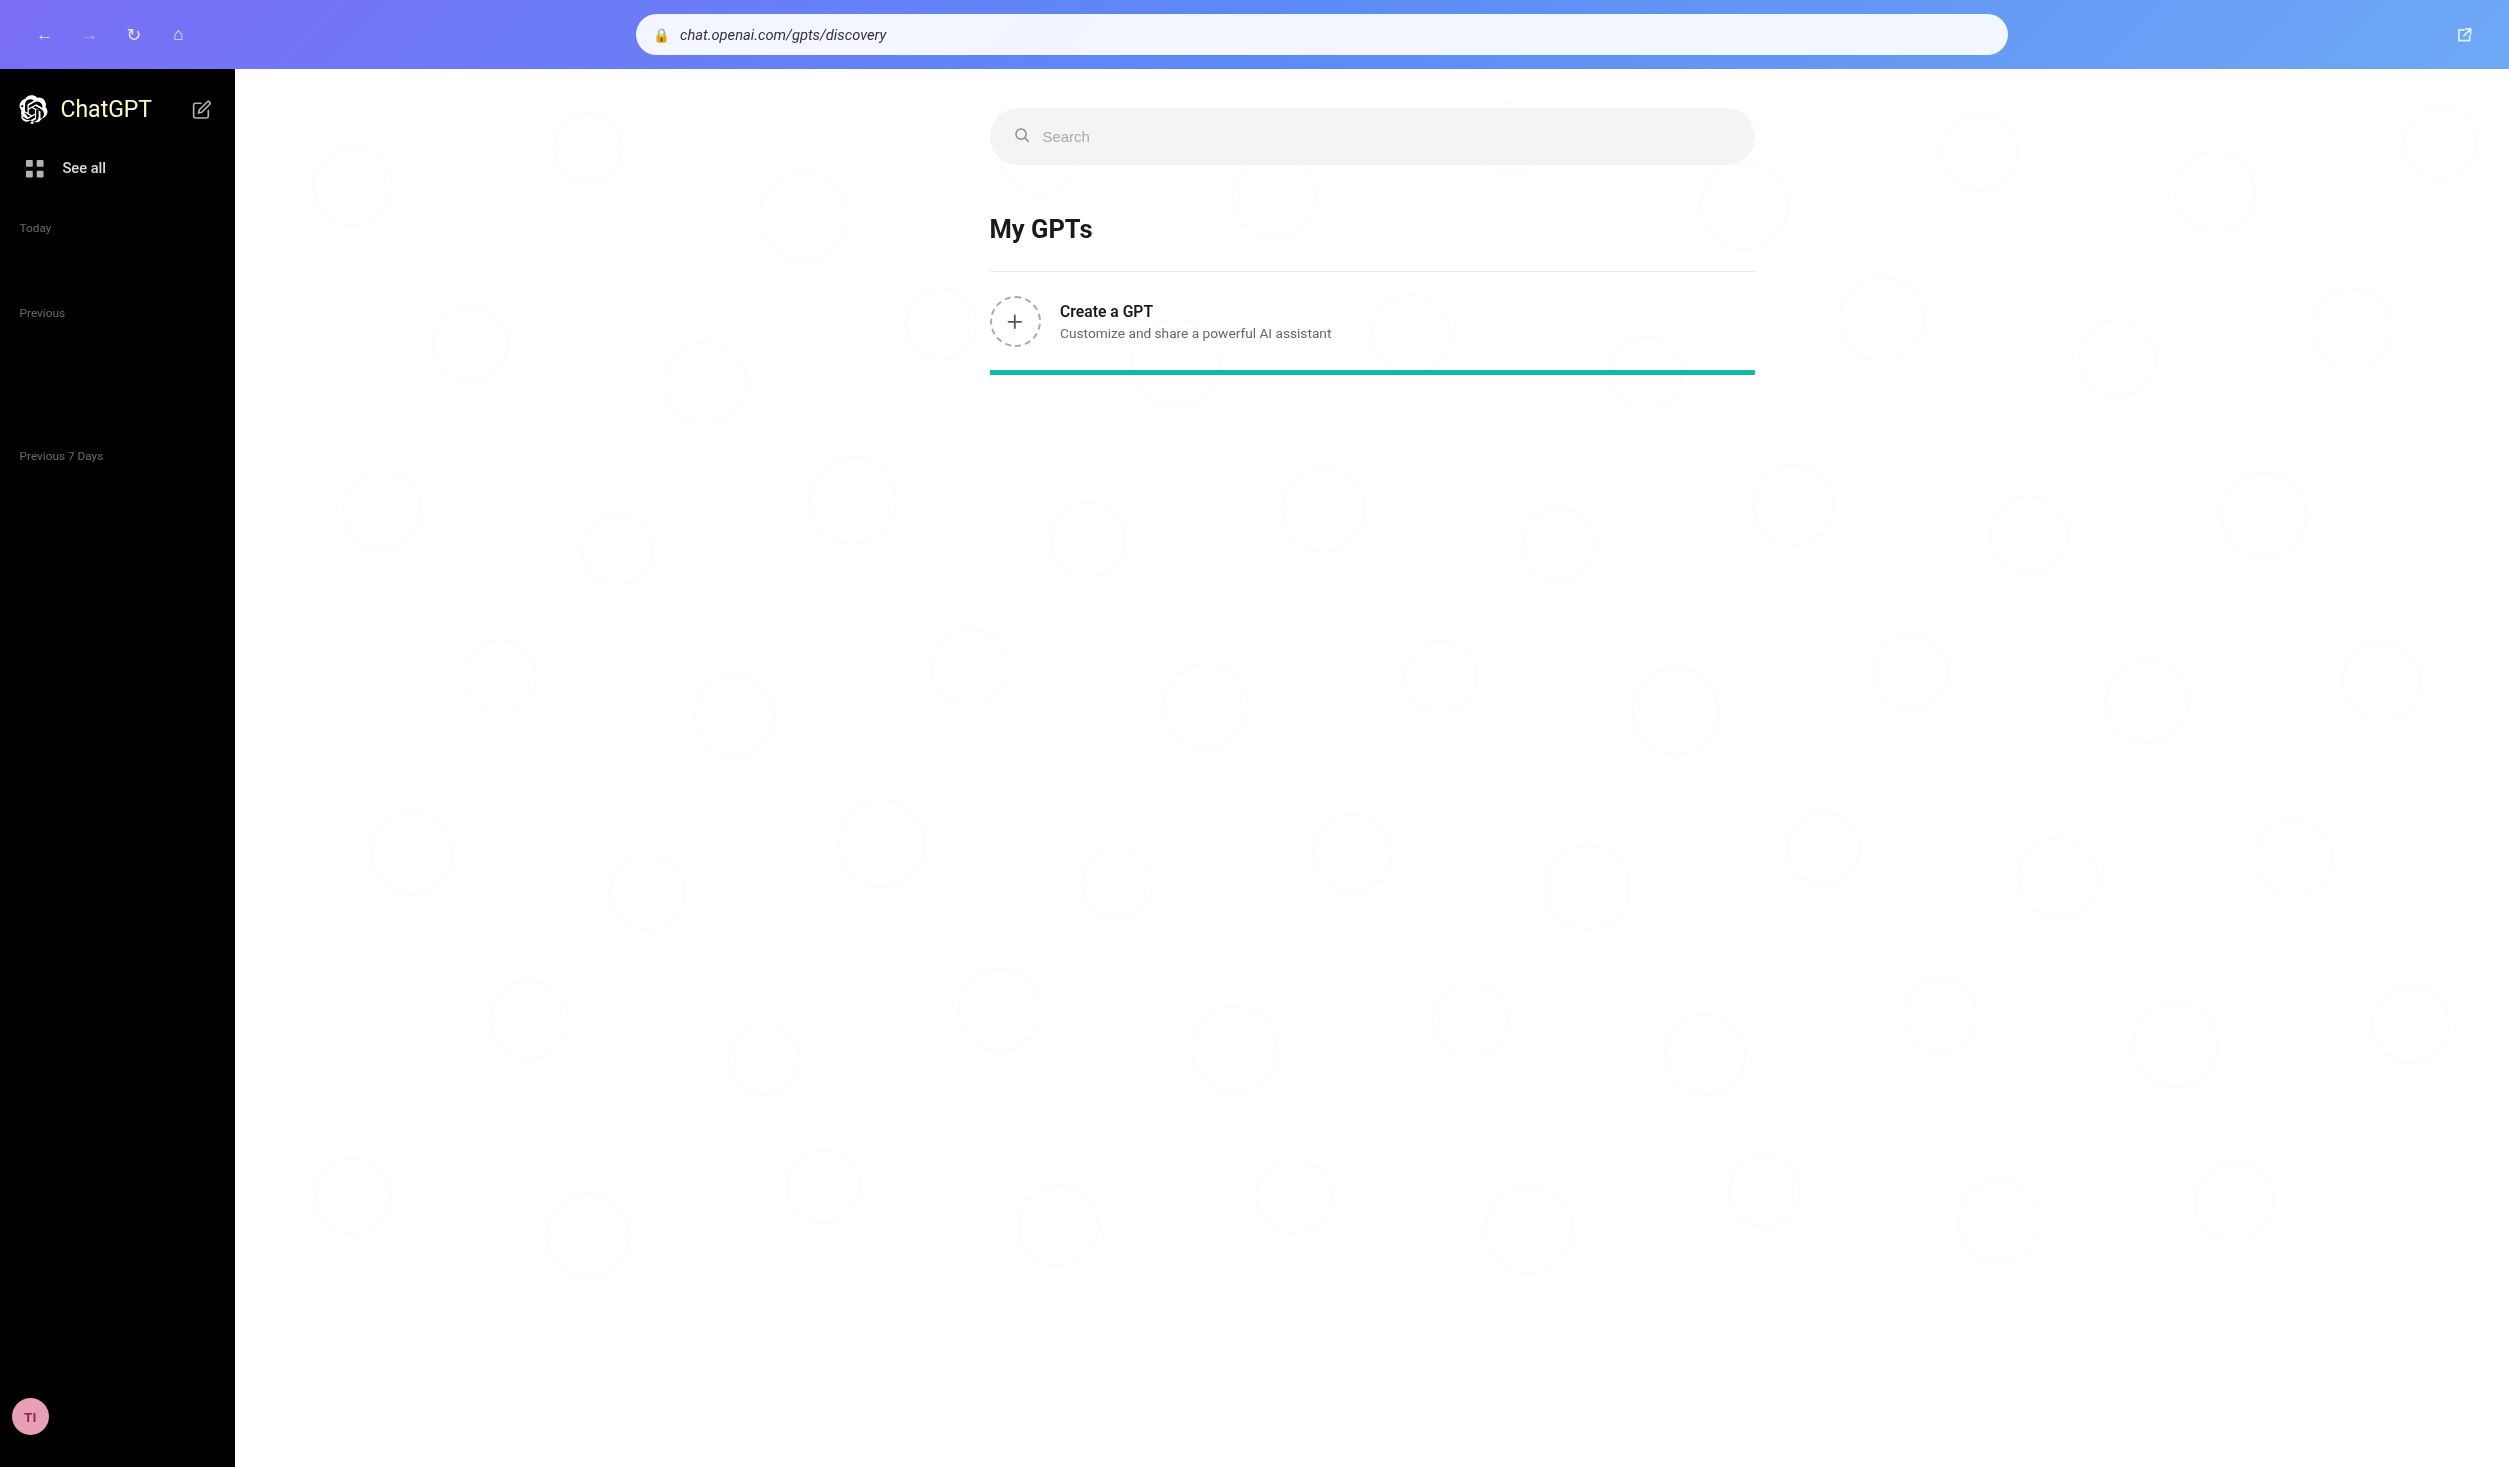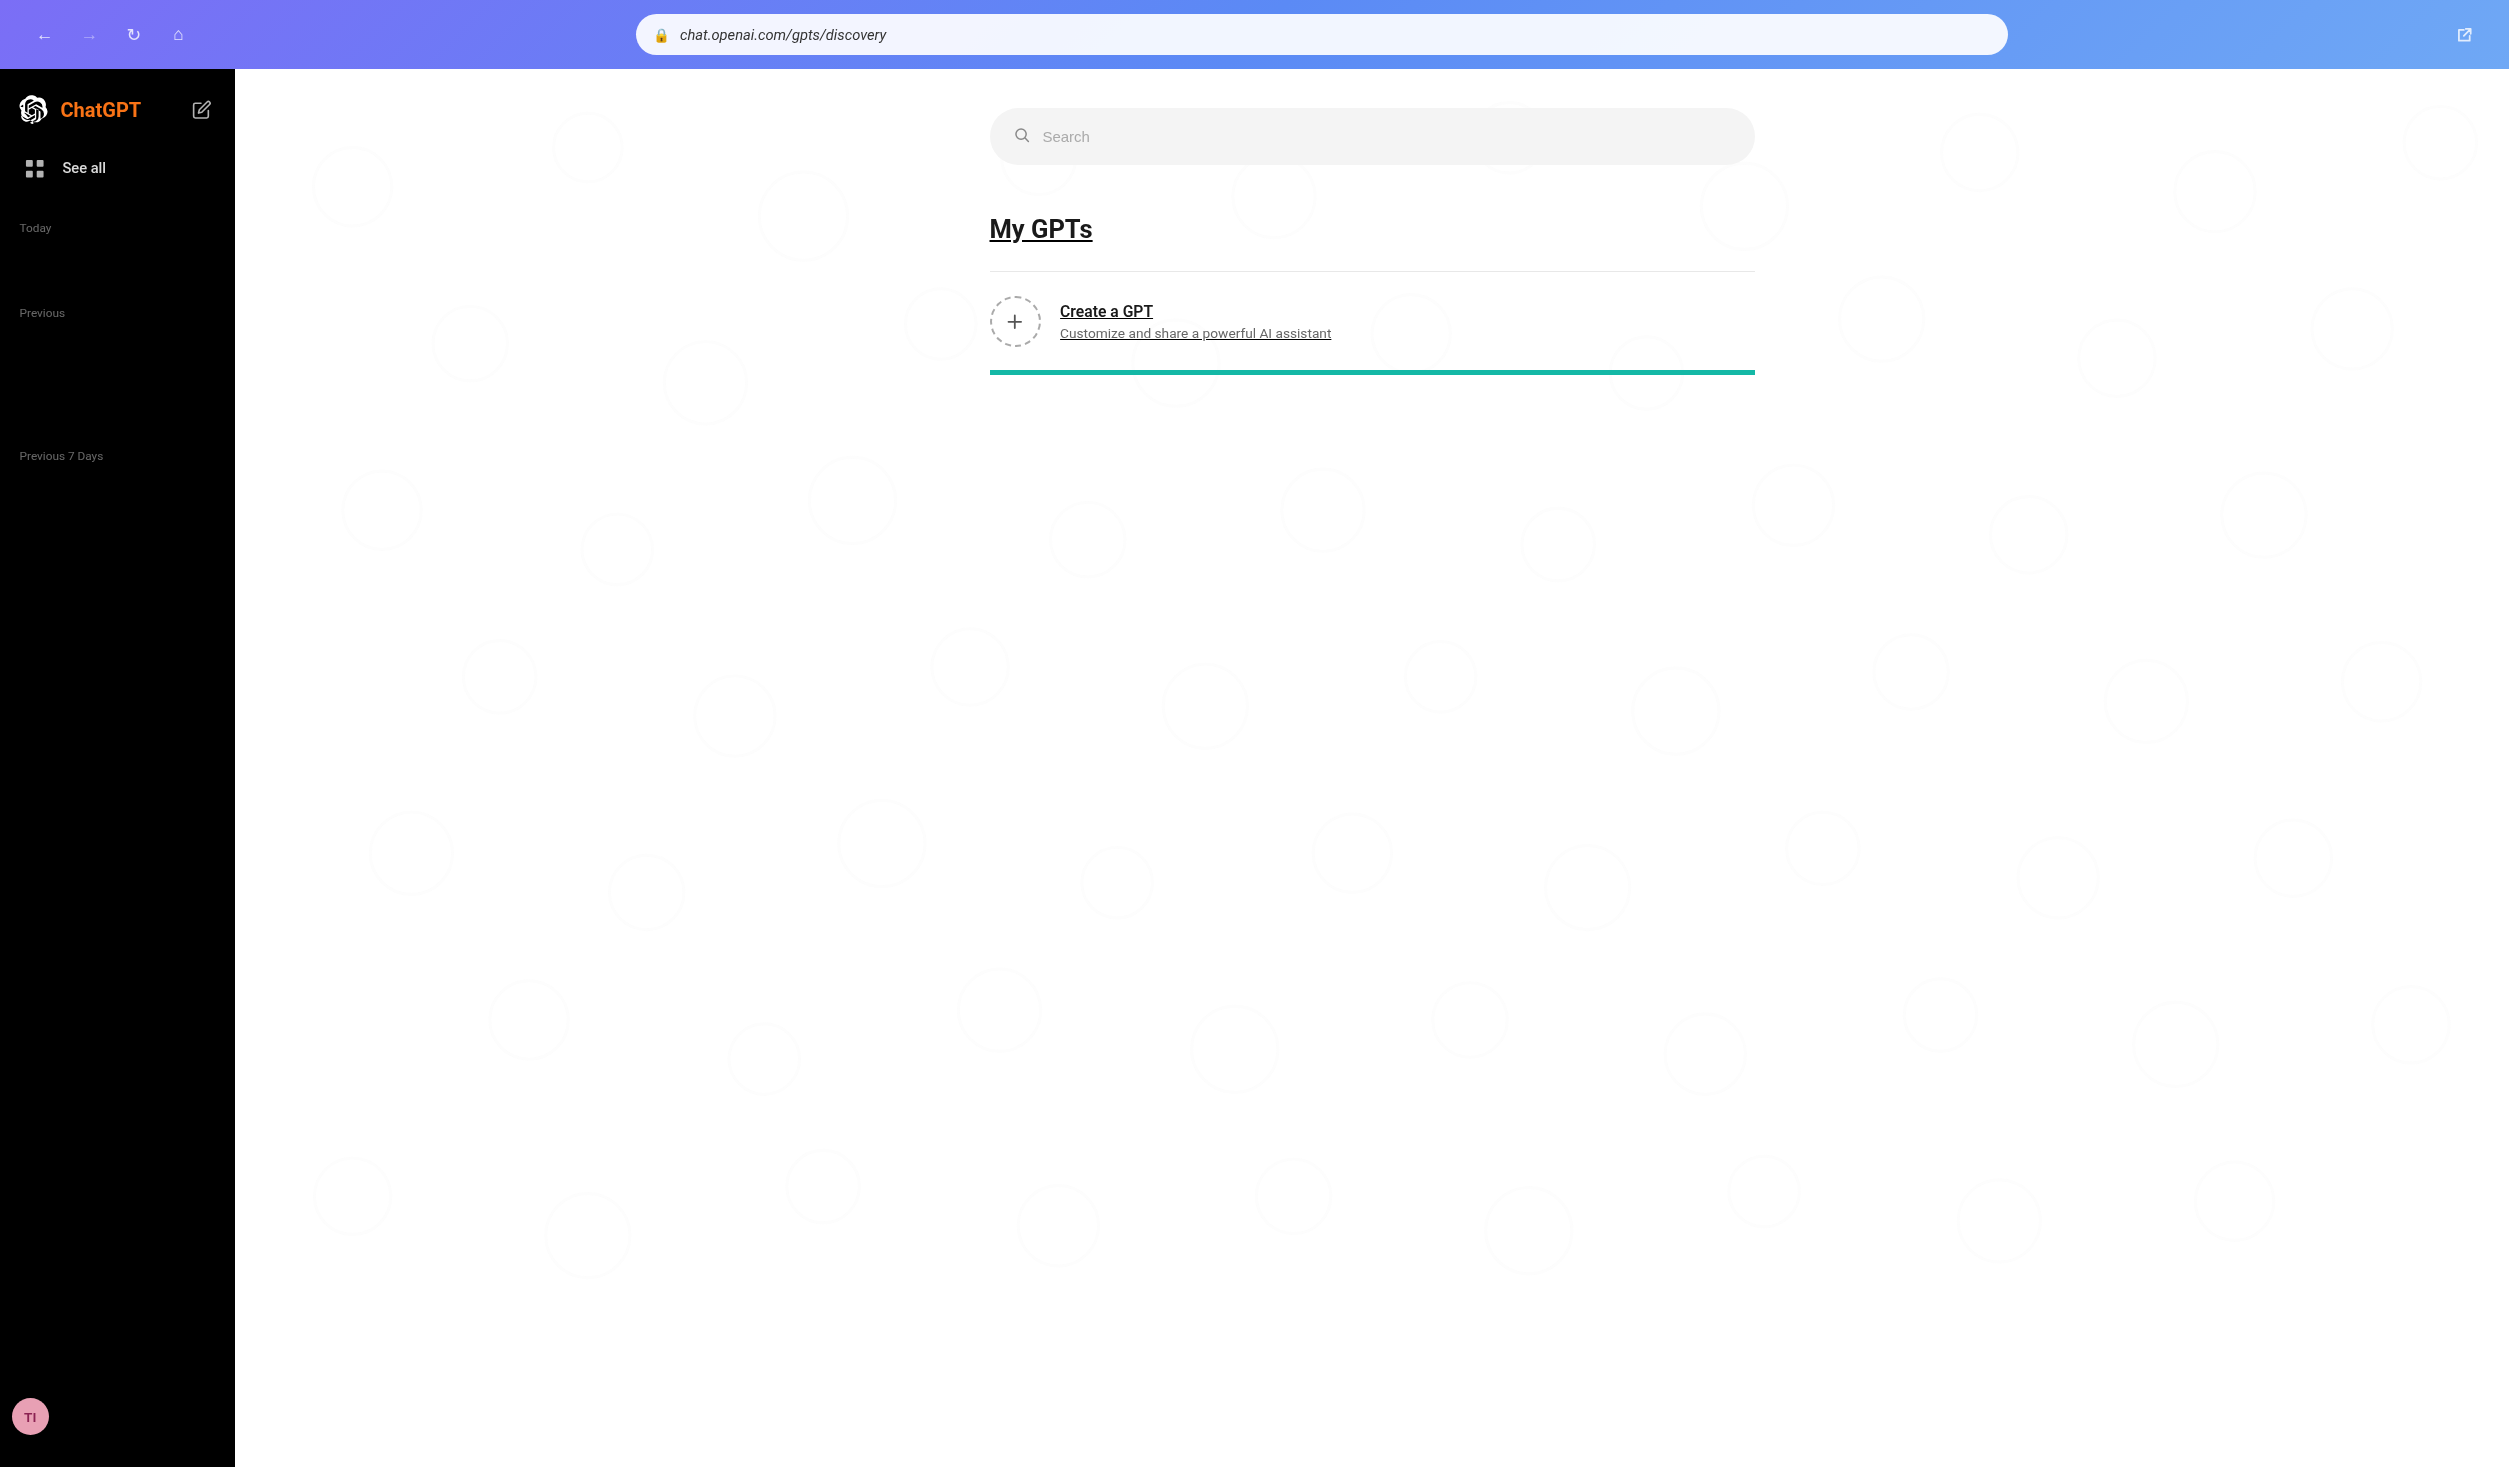--- a/index.html
+++ b/index.html
@@ -115,23 +115,23 @@
 
     .openai-logo {
       width: 35px;
       height: 35px;
       display: flex;
       align-items: center;
       justify-content: center;
     }
 
     .sidebar-title {
-      font-size: 20px;
-      font-weight: 700;
-      color: #f97316;
+      font-size: 23px;
+      font-weight: 400;
+      color: #fef9c3;
     }
 
     .new-chat-btn {
       width: 35px;
       height: 35px;
       border-radius: 7.8px;
       display: flex;
       align-items: center;
       justify-content: center;
       cursor: pointer;
@@ -265,21 +265,20 @@
 
     .search-input::placeholder {
       color: #aaa;
     }
 
     
     .my-gpts-section {
       width: 100%;
       max-width: 765px;
       margin: 0 auto;
-      text-decoration: underline;
     }
 
     .section-title {
       font-size: 25.5px;
       font-weight: 700;
       color: #1a1a1a;
       margin-bottom: 27.4px;
     }
 
     .divider {

